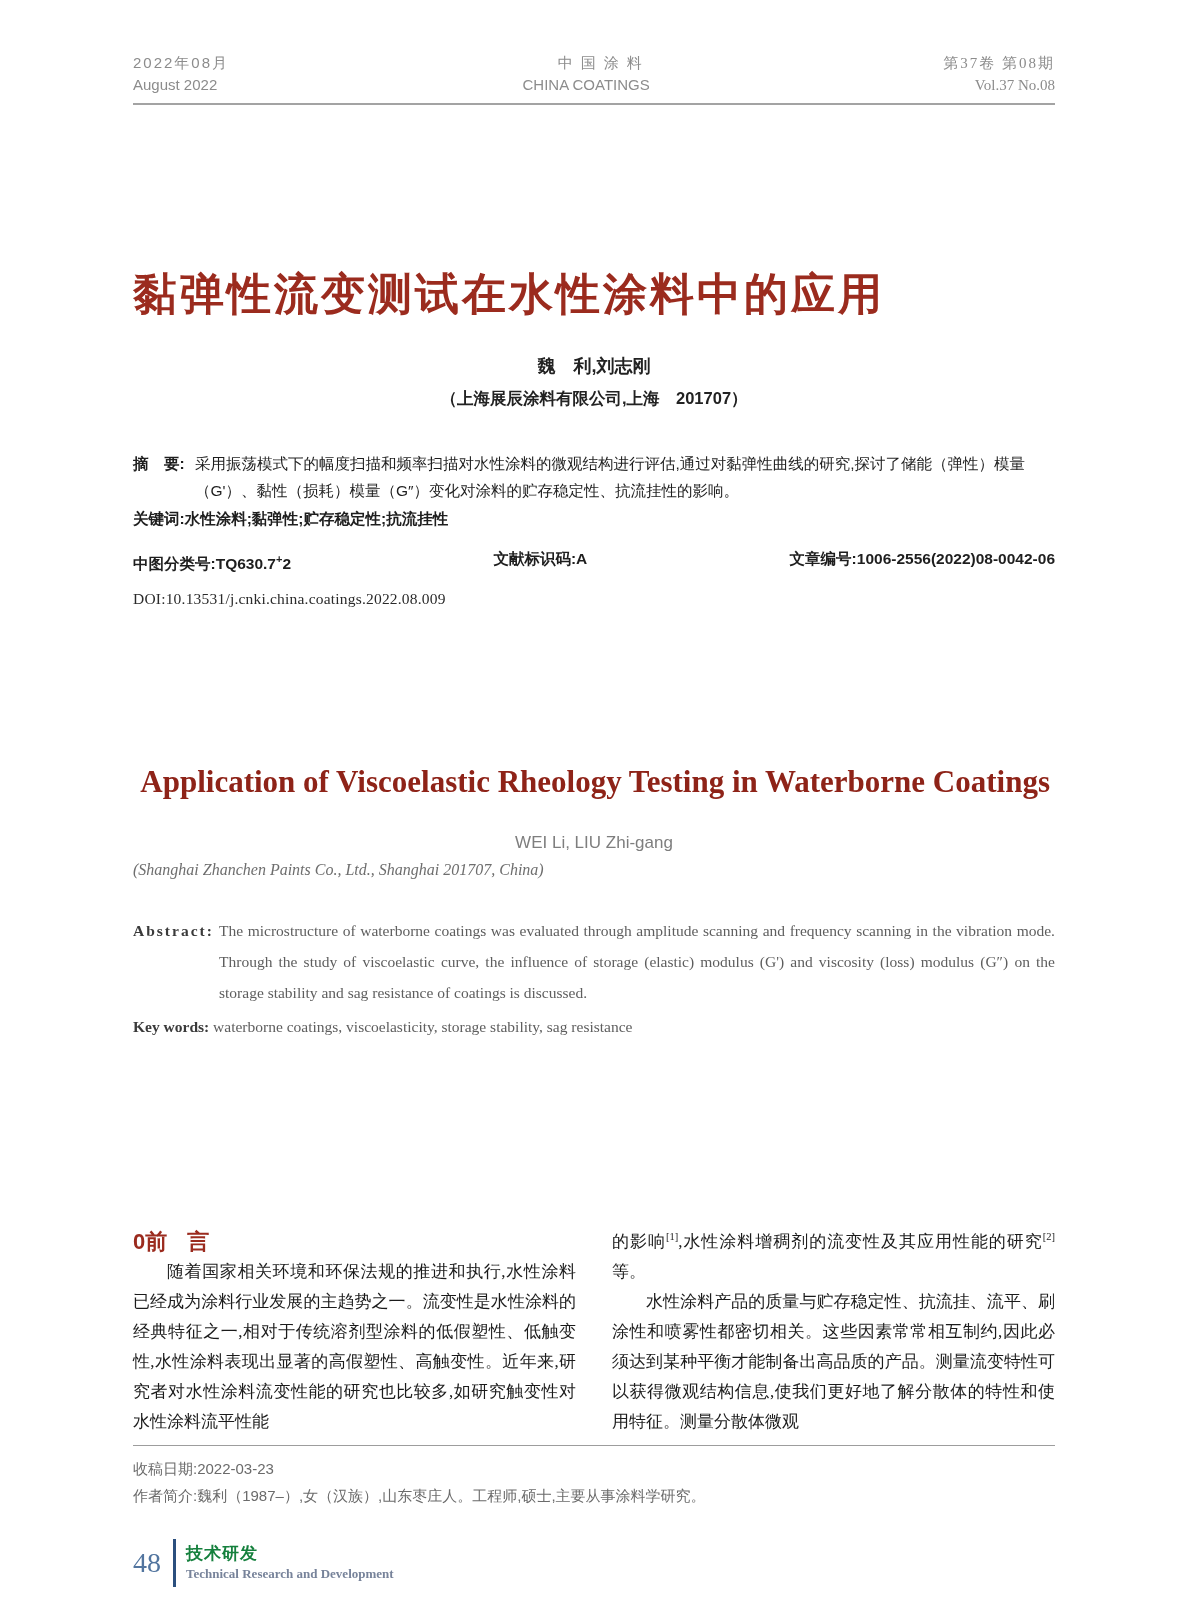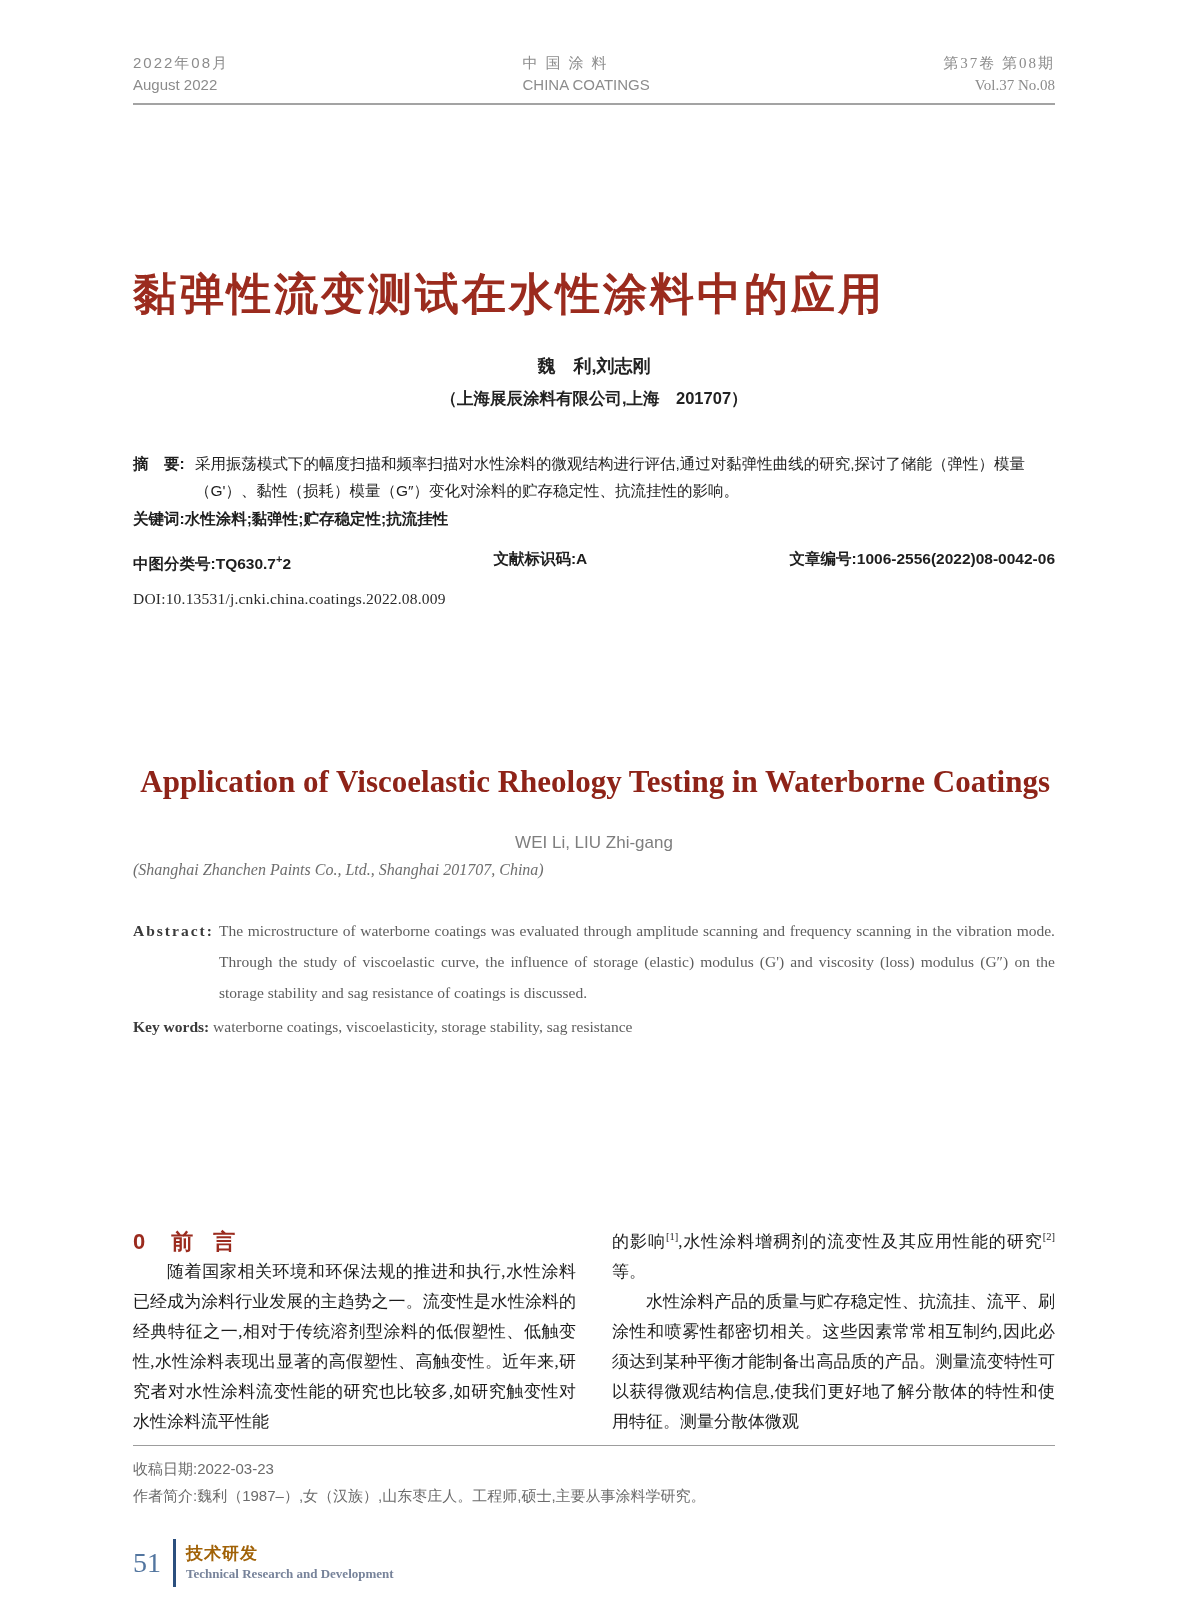--- a/index.html
+++ b/index.html
@@ -14,21 +14,21 @@
     padding:52px 132px 0 133px;
     overflow:hidden;
   }
   
   .jheader {
     display:flex; justify-content:space-between; align-items:flex-end;
     color:#8c8c8c; font-size:15px; line-height:22px;
     border-bottom:2px solid #a3a3a3; padding-bottom:7px;
   }
   .jheader .cell-left { text-align:left; }
-  .jheader .cell-center { text-align:left; }
+  .jheader .cell-center { text-align:right; }
   .jheader .cell-right { text-align:right;font-family:Liberation Serif, serif; }
   .jheader .zh { letter-spacing:2px; }
   .jheader .cell-center .zh { letter-spacing:8px; }
   
   .title-zh {
     margin-top:160px; 
     font-size:44px; font-weight:bold; letter-spacing:3px;
     color:#9b2b1e;
   }
   .authors-zh { margin-top:30px; text-align:center; font-size:18px; font-weight:bold; color:#222; }
@@ -63,38 +63,38 @@
     font-size:15.5px; line-height:31px; color:#5e5e5e;
     padding-left:86px; text-align:justify;
   }
   .abs-en .lbl { position:absolute; left:0; top:0; font-weight:bold; color:#3a3a3a; letter-spacing:2px; }
   .kw-en { margin-top:3px; font-family:"Liberation Serif", serif; font-size:15.5px; line-height:31px; color:#5e5e5e; }
   .kw-en .lbl { font-weight:bold; color:#3a3a3a; }
   
   .columns { margin-top:185px; display:flex; gap:36px; }
   .col { width:443px; }
   .sec-head { color:#9b2b1e; font-size:22px; font-weight:bold; line-height:30px; }
-  .sec-head .sec-title { margin-left:26px; letter-spacing:20px; }
+  .sec-head .sec-title { letter-spacing:20px; }
   .col p {
     font-family:"Liberation Serif", serif;
     font-size:17px; line-height:30px; text-align:justify; color:#1b1b1b;
   }
   .col p.indent { text-indent:2em; }
   sup.ref { font-size:10.5px; vertical-align:super; line-height:0; }
   
   .foot-divider { margin-top:8px; border-top:1px solid #9d9d9d; }
   .footnotes { margin-top:9px; font-size:15px; line-height:27px; color:#6b6b6b; }
   
   .pfooter { margin-top:30px; display:flex; align-items:center; }
   .pfooter .pageno {
     font-family:"Liberation Serif", serif;
     font-size:28px; color:#52759f; margin-right:12px; line-height:48px;
   }
   .pfooter .vbar { width:3px; height:48px; background:#2b4f7e; margin-right:10px; }
-  .pfooter .sec-zh { font-size:17px; font-weight:bold; color:#a16207; line-height:22px; letter-spacing:1px; }
+  .pfooter .sec-zh { font-size:17px; font-weight:bold; color:#15803d; line-height:22px; letter-spacing:1px; }
   .pfooter .sec-en { font-family:"Liberation Serif", serif; font-weight:bold;
                      font-size:13px; color:#77839a; line-height:18px; }
 </style>
 </head>
 <body>
 
 <div class="page">
 
   <div class="jheader">
     <div class="cell-left">
@@ -156,21 +156,21 @@
     </div>
   </div>
 
   <div class="foot-divider"></div>
   <div class="footnotes">
     <div>收稿日期:2022-03-23</div>
     <div>作者简介:魏利（1987–）,女（汉族）,山东枣庄人。工程师,硕士,主要从事涂料学研究。</div>
   </div>
 
   <div class="pfooter">
-    <div class="pageno">51</div>
+    <div class="pageno">48</div>
     <div class="vbar"></div>
     <div>
       <div class="sec-zh">技术研发</div>
       <div class="sec-en">Technical Research and Development</div>
     </div>
   </div>
 
 </div>
 
 </body></html>

